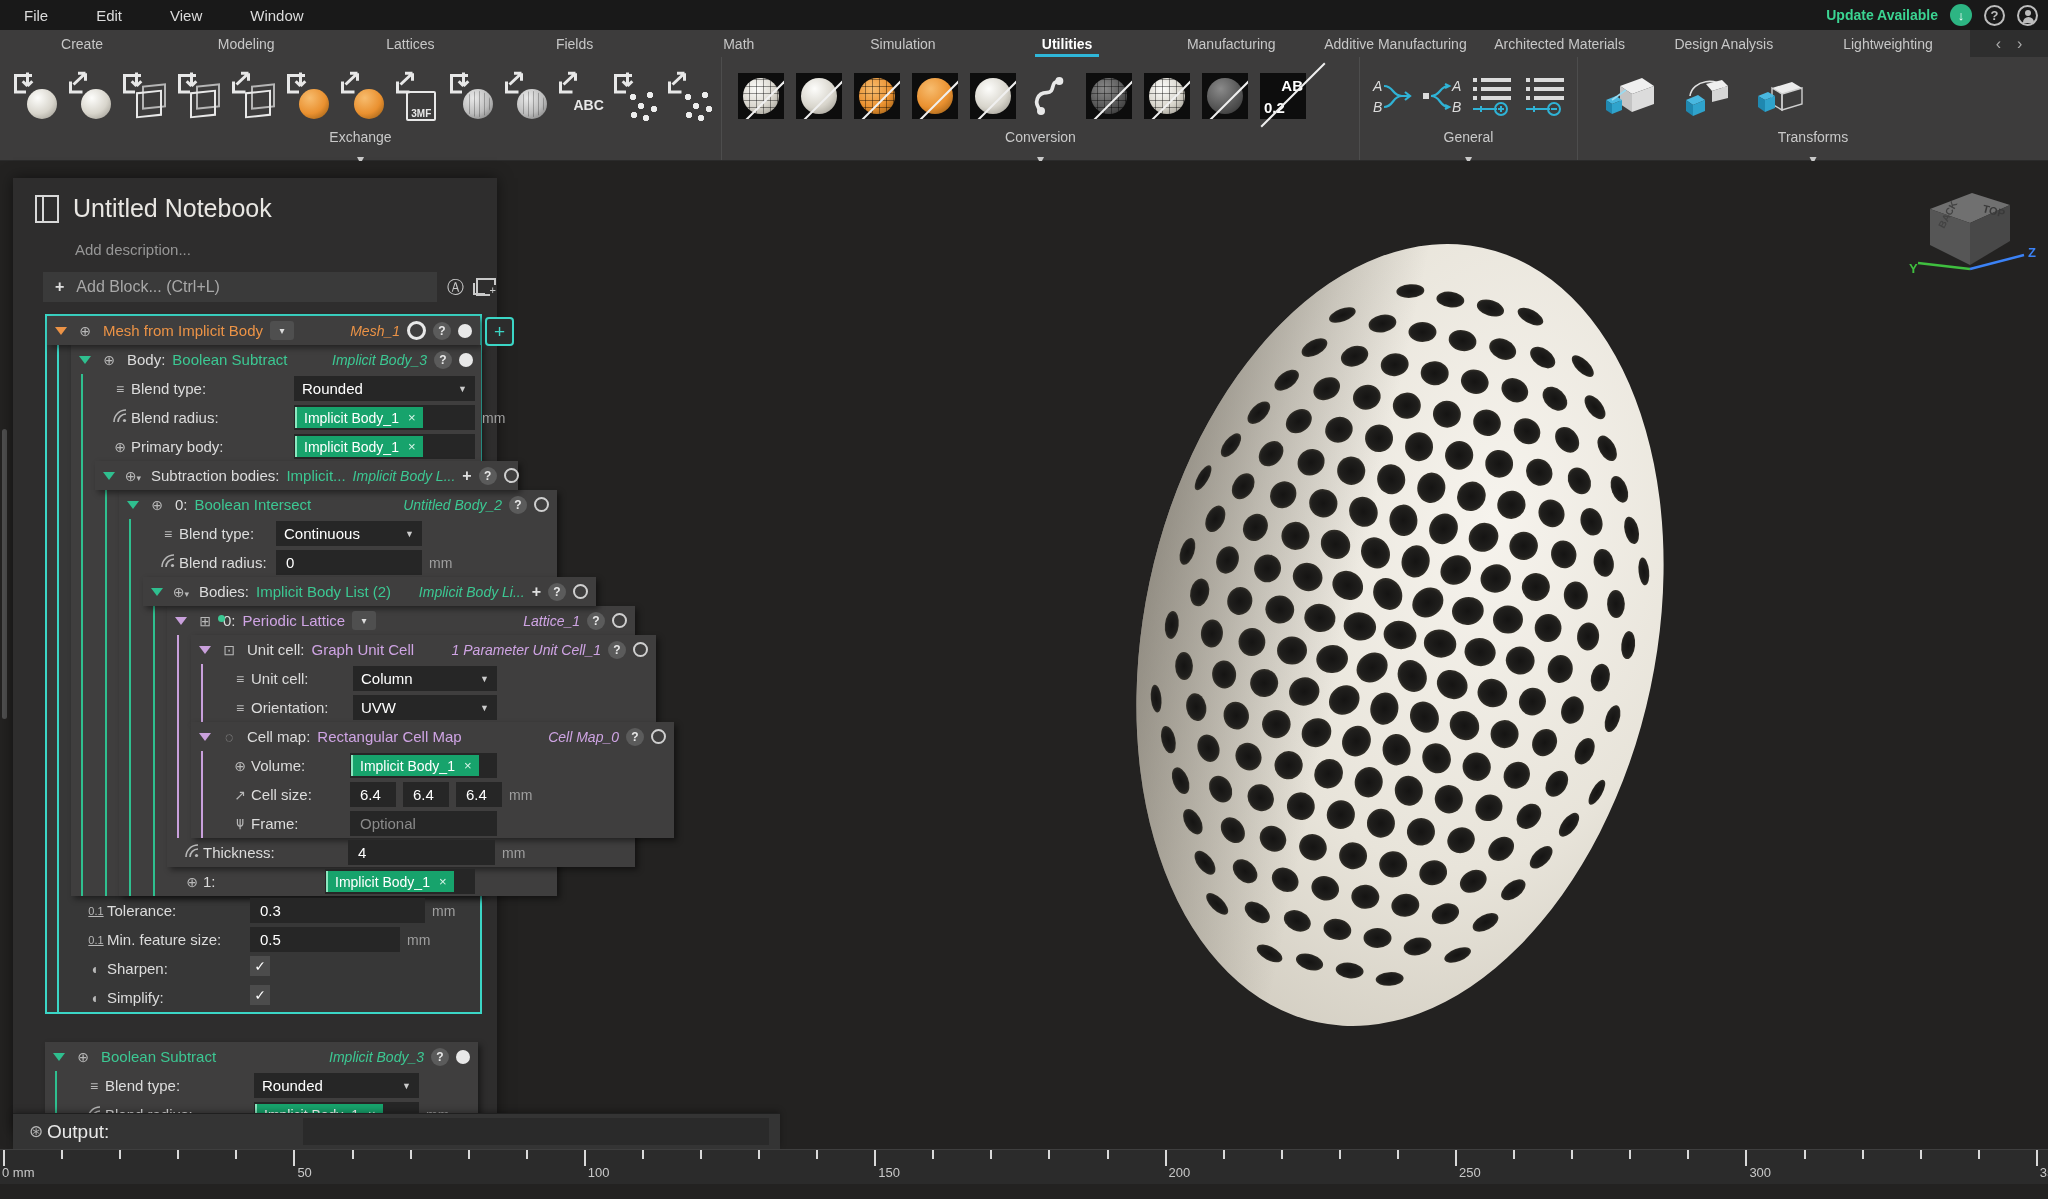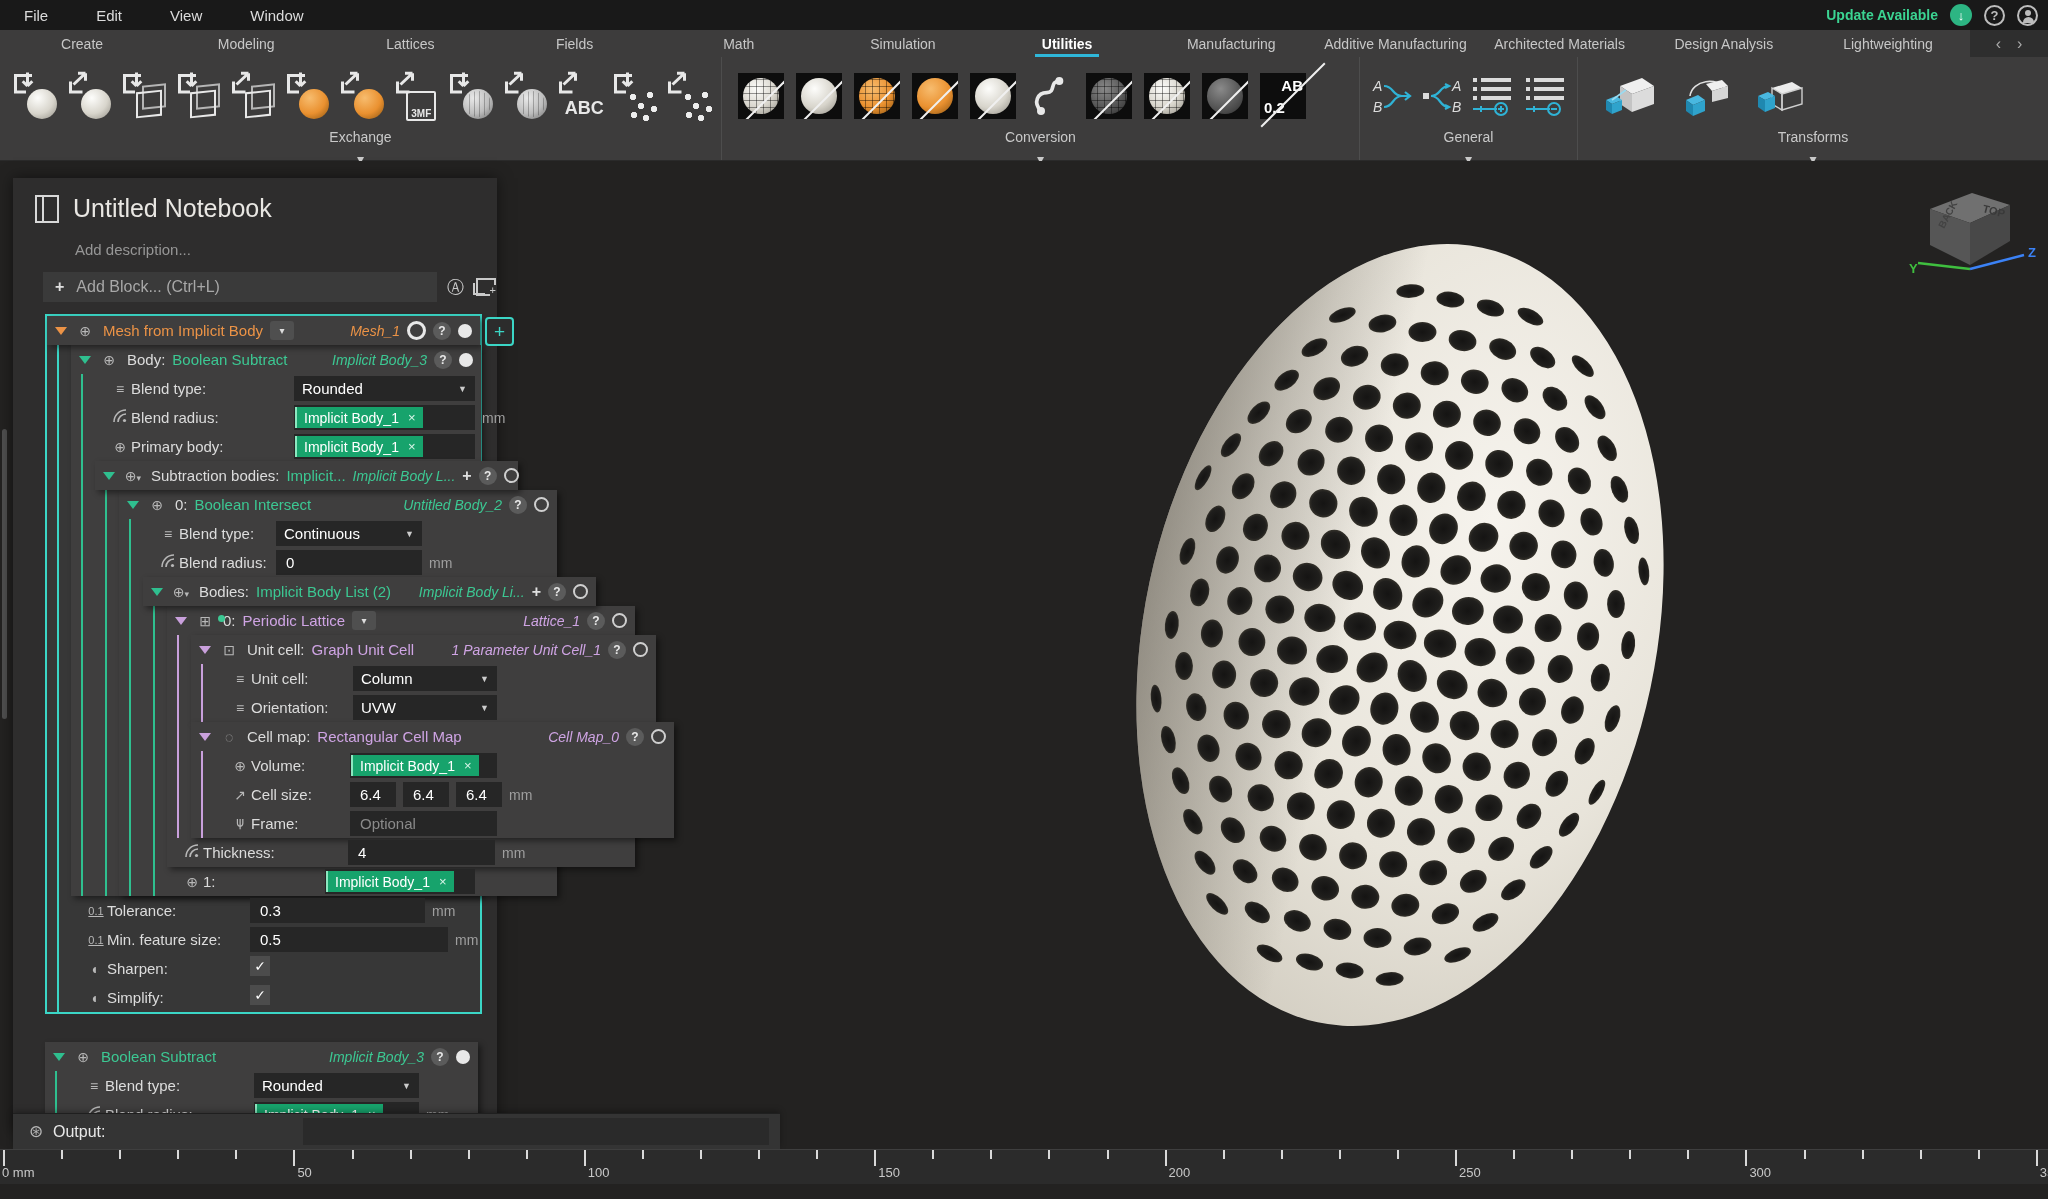--- a/index.html
+++ b/index.html
@@ -33,21 +33,21 @@
   .ball.o{background:radial-gradient(circle at 36% 30%,#f7bc6e,#ea9130 55%,#8a5310);}
   .ball.g{background:radial-gradient(circle at 36% 30%,#e9e9e9,#bdbdbd 55%,#6f6f6f);}
   .ridge::after{content:"";position:absolute;inset:2px;border-radius:50%;background:repeating-linear-gradient(90deg,transparent 0 4px,rgba(0,0,0,.25) 4px 5px);}
   .cubew{position:absolute;right:8px;bottom:12px;width:22px;height:22px;border:2px solid #e8e8e8;transform:skewY(-6deg);}
   .cubew::after{content:"";position:absolute;left:4px;top:-8px;width:20px;height:20px;border:2px solid #e8e8e8;opacity:.7;}
   .dots{position:absolute;right:2px;bottom:8px;width:30px;height:30px;background:
     radial-gradient(circle 3px at 5px 6px,#eee 97%,transparent),radial-gradient(circle 3px at 22px 4px,#eee 97%,transparent),
     radial-gradient(circle 3px at 13px 15px,#eee 97%,transparent),radial-gradient(circle 3px at 26px 18px,#eee 97%,transparent),
     radial-gradient(circle 3px at 6px 24px,#eee 97%,transparent),radial-gradient(circle 3px at 18px 27px,#eee 97%,transparent);}
   .doc{position:absolute;right:6px;bottom:8px;width:26px;height:26px;border:2px solid #e8e8e8;border-radius:2px;color:#e8e8e8;font-size:10px;font-weight:bold;display:flex;align-items:flex-end;justify-content:center;}
-  .abctxt{position:absolute;right:2px;bottom:10px;color:#e8e8e8;font-size:18px;font-weight:bold;letter-spacing:0;}
+  .abctxt{position:absolute;right:2px;bottom:16px;color:#e8e8e8;font-size:14px;font-weight:bold;letter-spacing:0;}
   .tile{width:46px;height:46px;background:#0d0d0d;position:relative;overflow:hidden;}
   .tile .bl{position:absolute;inset:5px;border-radius:50%;}
   .bl.w{background:radial-gradient(circle at 38% 30%,#fdfdfb,#d8d5cc 55%,#8f8c83);}
   .bl.o{background:radial-gradient(circle at 38% 30%,#f7bc6e,#ea9130 55%,#8a5310);}
   .bl.d{background:radial-gradient(circle at 38% 30%,#8a8a8a,#4a4a4a 70%,#2c2c2c);}
   .tile.gl::before{content:"";position:absolute;inset:5px;border-radius:50%;z-index:2;background:
      repeating-linear-gradient(0deg,transparent 0 6px,rgba(0,0,0,.4) 6px 7px),
      repeating-linear-gradient(90deg,transparent 0 6px,rgba(0,0,0,.4) 6px 7px);}
   .tile::after{content:"";position:absolute;left:-12px;top:21px;width:90px;height:2px;background:#f0f0f0;transform:rotate(-45deg);z-index:3;}
   .abtile{width:46px;height:46px;background:#0d0d0d;position:relative;color:#fff;font-weight:bold;}
@@ -107,21 +107,21 @@
   .field{height:25px;background:#262626;display:flex;align-items:center;padding:1px;box-sizing:border-box;}
   .chip{display:inline-flex;align-items:center;height:21px;background:#17a36c;border-left:2px solid #8ce7c0;color:#fff;font-size:14px;padding:0 7px;white-space:nowrap;}
   .chip .x{margin-left:9px;color:#d8f5e8;font-size:13px;}
   .unit{color:#9f9f9f;font-size:14px;}
   .cb{width:20px;height:20px;background:#4c4c4c;color:#fff;display:flex;align-items:center;justify-content:center;font-size:14px;}
   .blk2{margin:28px 0 0 32px;width:433px;background:#3f3e3e;box-shadow:3px 3px 6px rgba(0,0,0,.45);position:relative;}
   .radsvg{width:16px;height:16px;}
   
   .outbar{position:absolute;left:13px;top:952px;width:767px;height:36px;background:#343434;border-top:1px solid #1f1f1f;display:flex;align-items:center;box-sizing:border-box;box-shadow:0 -2px 6px rgba(0,0,0,.3);}
   .outbar .picon{margin-left:12px;font-size:17px;}
-  .outlbl{color:#e8e8e8;font-size:16px;margin-left:6px;}
+  .outlbl{color:#e8e8e8;font-size:19px;}
   .outinp{position:absolute;left:290px;top:4px;width:466px;height:27px;background:#2a2a2a;}
   
   .ruler{position:absolute;left:0;top:988px;width:2048px;height:35px;background:#2b2b2b;border-top:1px solid #3f3f3f;box-sizing:border-box;}
   .tick{position:absolute;top:0;width:2px;height:9px;background:#d8d8d8;}
   .tick.maj{height:16px;}
   .rlab{position:absolute;top:15px;color:#c8c8c8;font-size:13px;white-space:nowrap;}
   
   .taskbar{position:absolute;left:0;top:1023px;width:2048px;height:15px;background:#1b2531;overflow:hidden;}
   .tsearch{position:absolute;left:88px;top:0;width:515px;height:15px;background:#f3f3f3;}
   .tico{position:absolute;top:2px;width:26px;height:13px;background:rgba(255,255,255,.22);}
@@ -923,21 +923,21 @@
                 <div class="inp" style="width:175px">
                   <span>0.3</span>
                 </div>
                 <span class="unit">mm</span>
               </div>
           </div>
           <div class="prow">
             <span class="picon dec">0.1</span>
             <span class="pl">Min. feature size:</span>
             <div class="ctl" style="left:179px">
-                <div class="inp" style="width:198px">
+                <div class="inp" style="width:150px">
                   <span>0.5</span>
                 </div>
                 <span class="unit">mm</span>
               </div>
           </div>
           <div class="prow">
             <span class="picon">◐</span>
             <span class="pl">Sharpen:</span>
             <div class="ctl" style="left:179px">
                 <span class="cb">✓</span>

